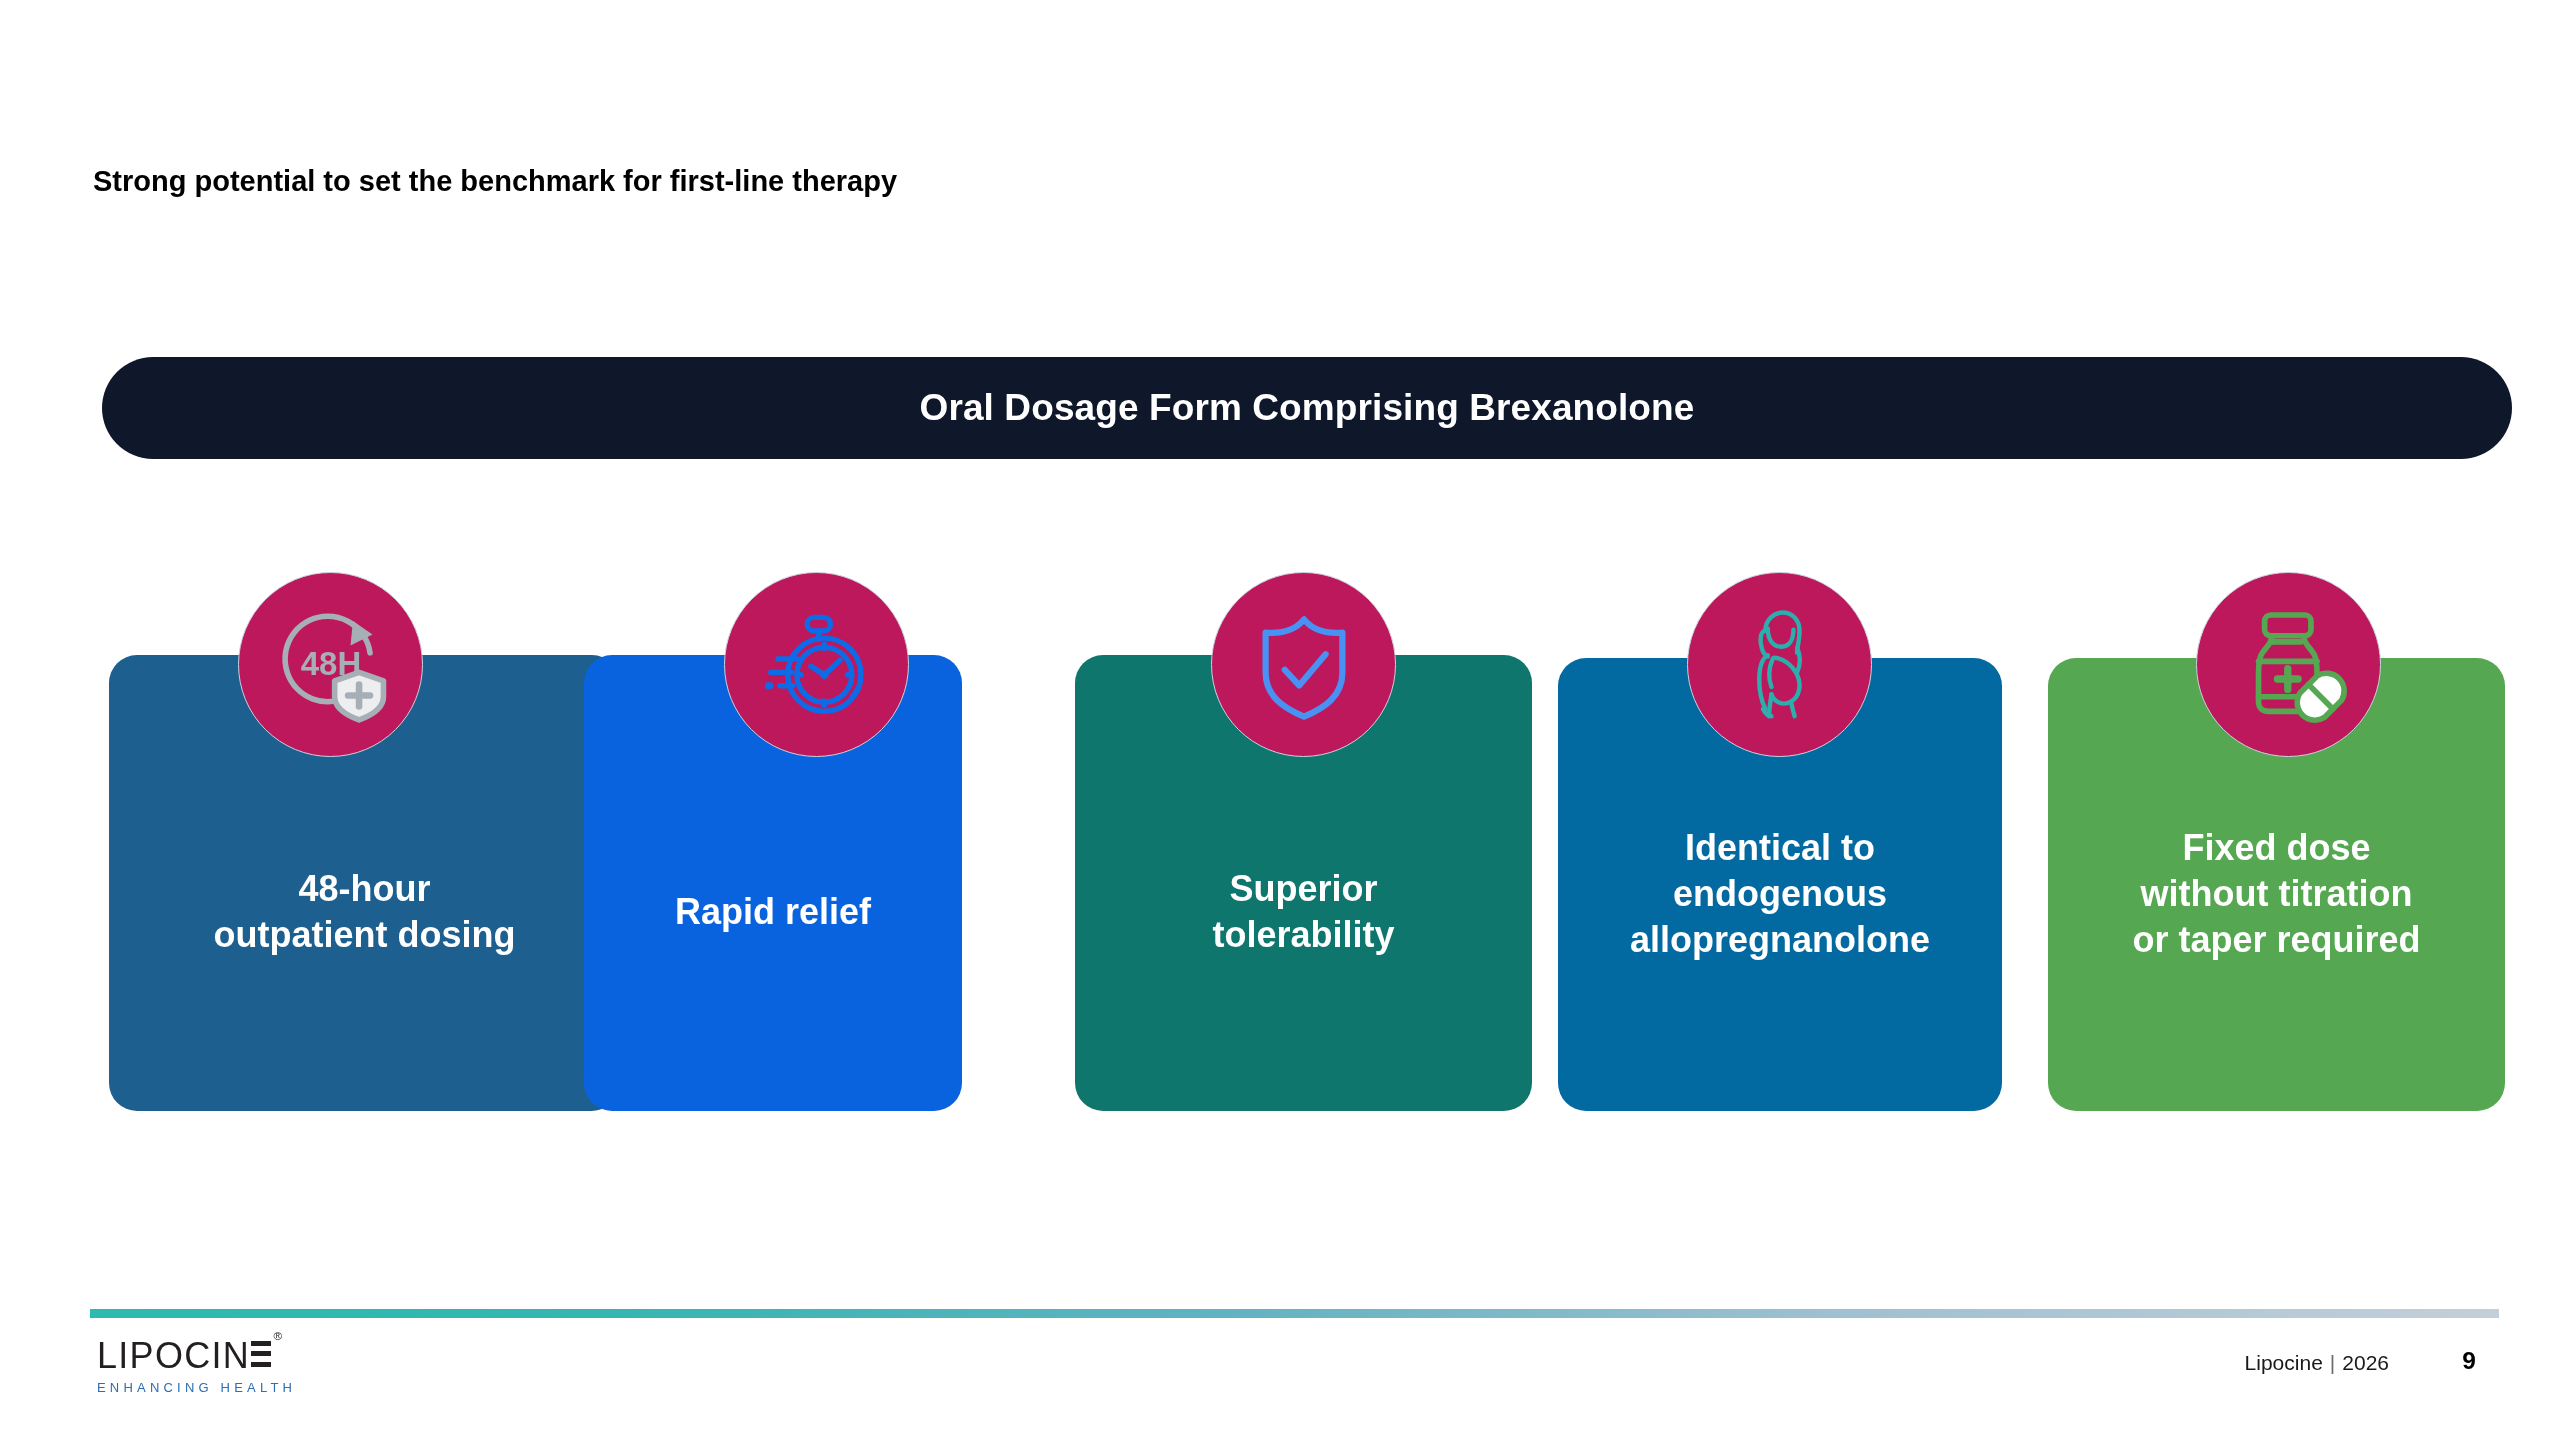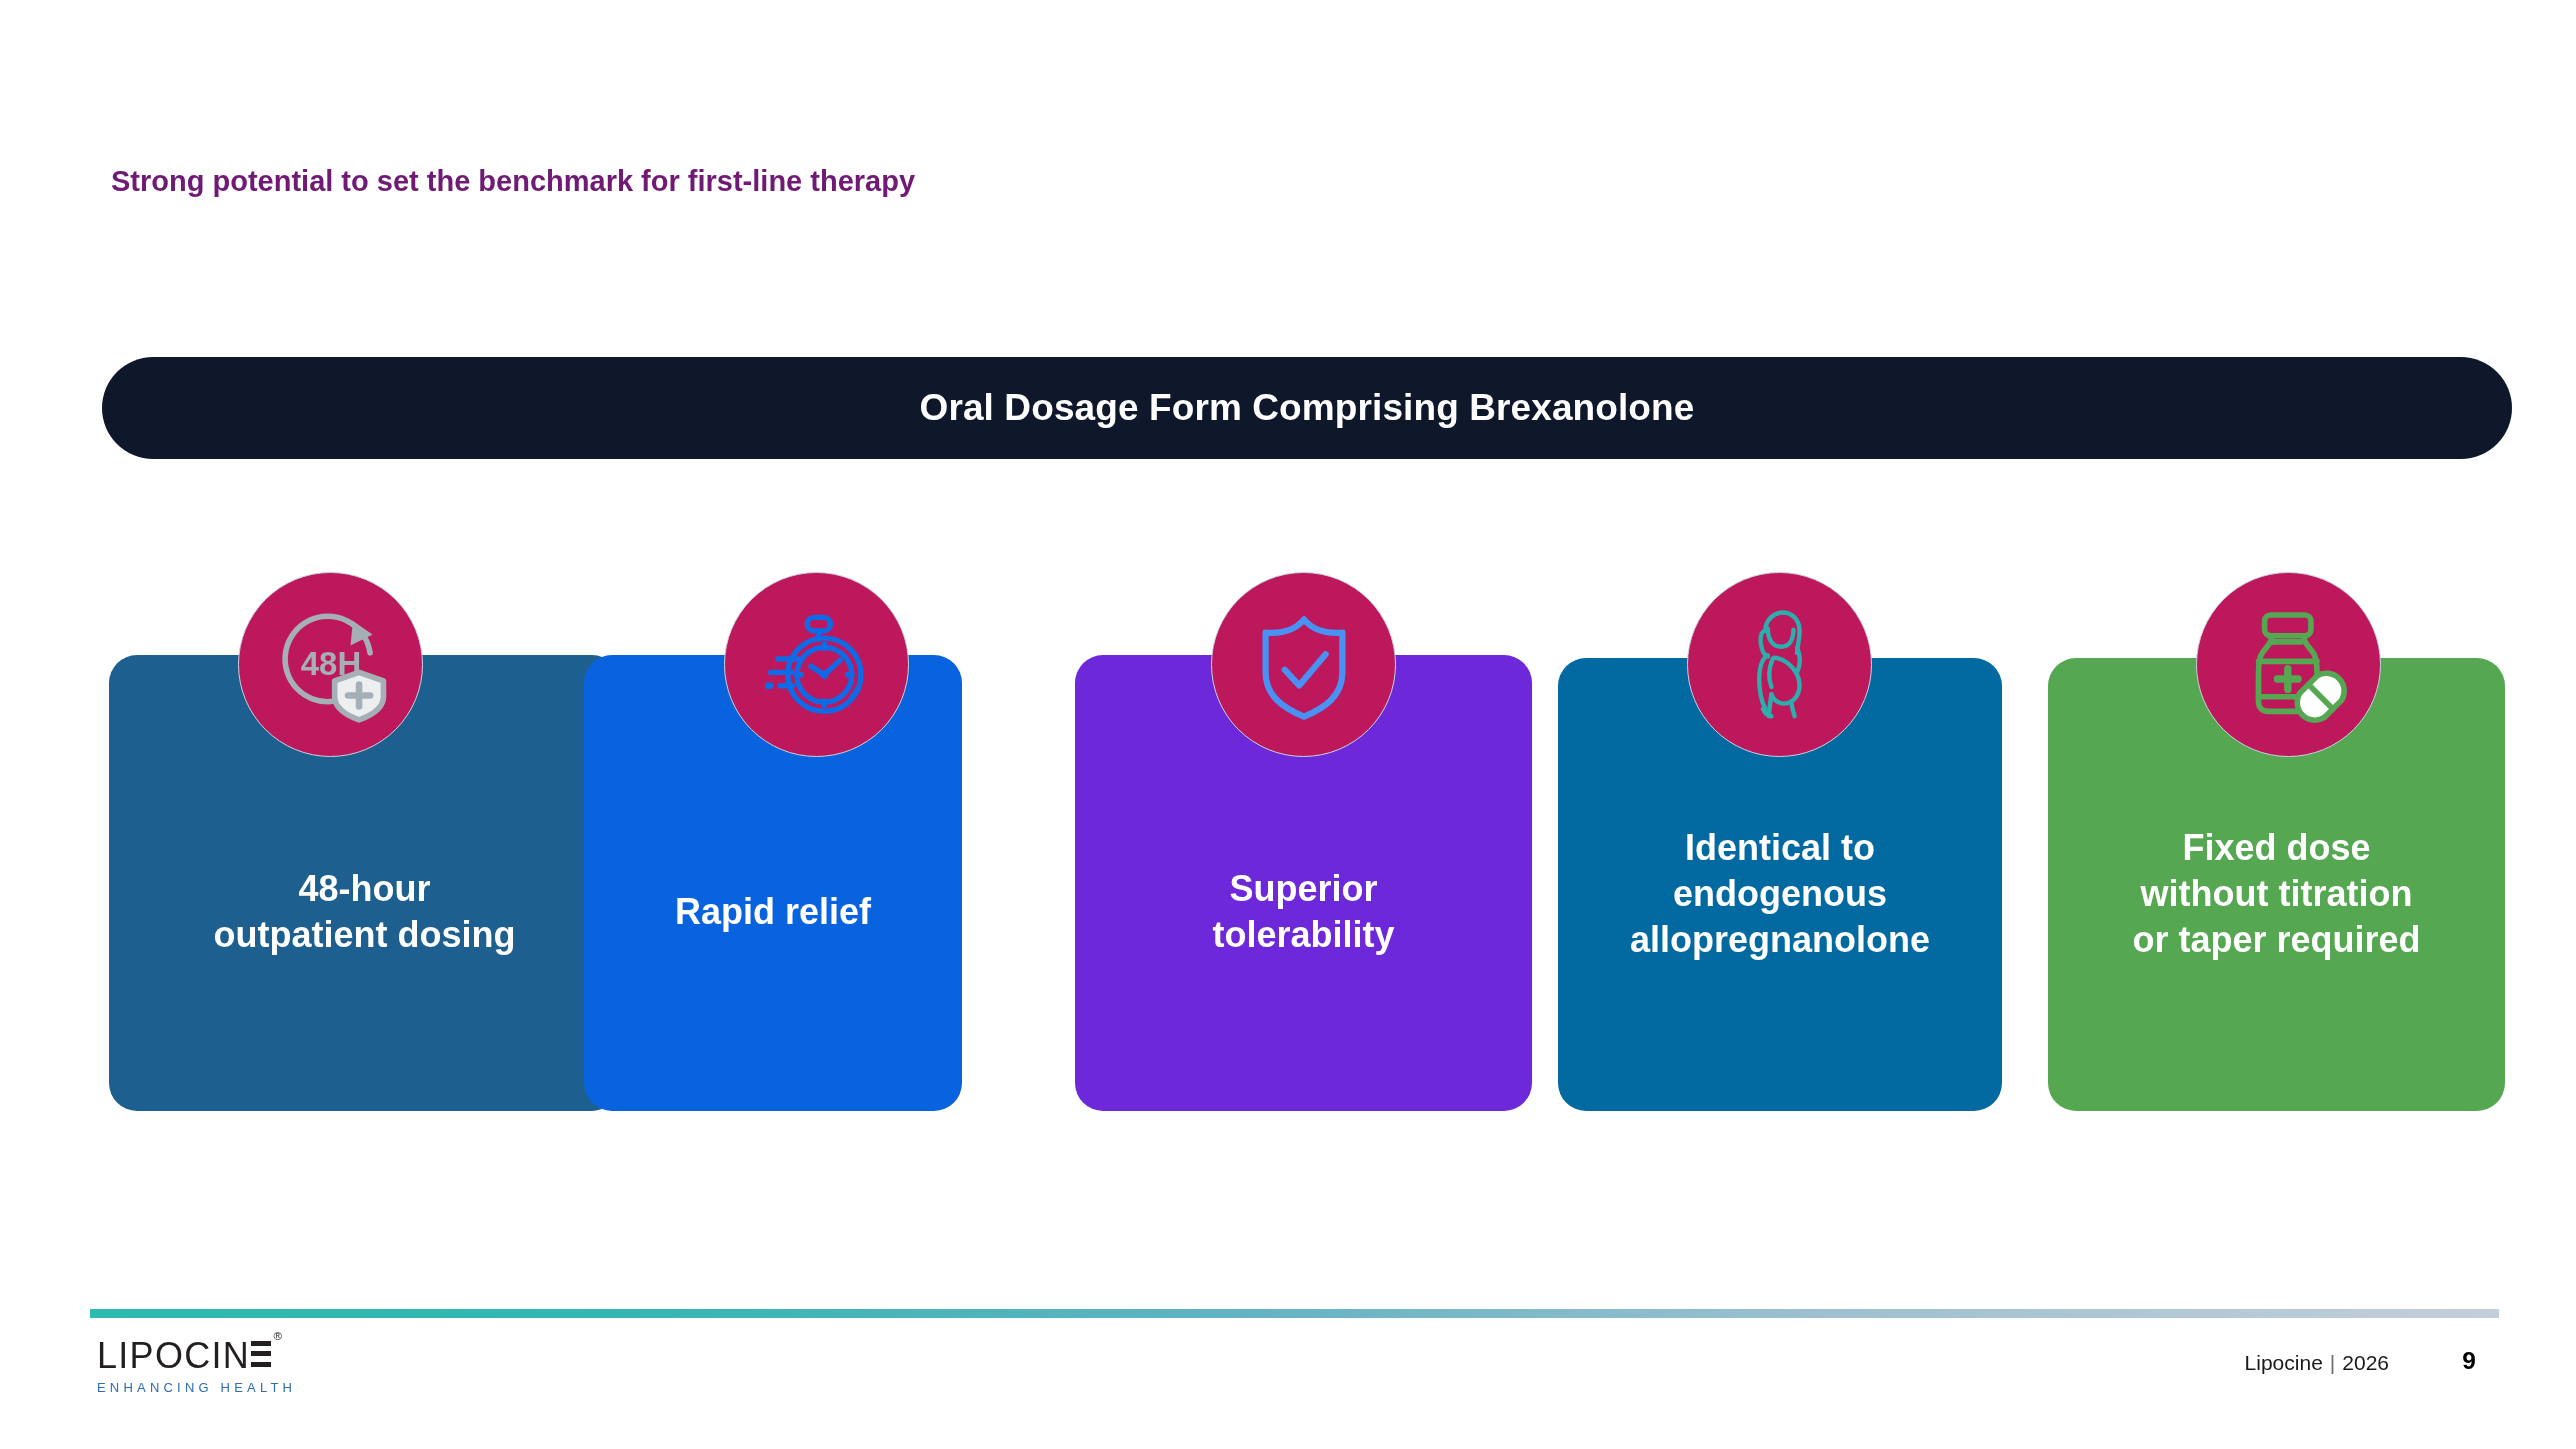--- a/index.html
+++ b/index.html
@@ -10,22 +10,22 @@
   }
   .slide{position:absolute;inset:0;}
 
   
   .title{
     position:absolute;left:100px;top:76px;
     font-size:43px;font-weight:bold;color:#000000;
     letter-spacing:-0.2px;white-space:nowrap;
   }
   .subtitle{
-    position:absolute;left:111px;top:165px;
-    font-size:29px;font-weight:bold;color:#701a75;
+    position:absolute;left:93px;top:165px;
+    font-size:29px;font-weight:bold;color:#000000;
     white-space:nowrap;
   }
 
   
   .banner{
     position:absolute;left:102px;top:357px;
     width:2410px;height:102px;
     background:#0f172a;border-radius:51px;
     display:flex;align-items:center;justify-content:center;
   }
@@ -103,21 +103,21 @@
 
     <div class="card" style="left:109px;top:655px;width:511px;height:456px;background:#1D5F8E;">
       <div class="card-label shift-down">48-hour
 outpatient dosing</div>
     </div>
 
     <div class="card" style="left:584px;top:655px;width:378px;height:456px;background:#0A63DE;">
       <div class="card-label shift-down">Rapid relief</div>
     </div>
 
-    <div class="card" style="left:1075px;top:655px;width:457px;height:456px;background:#6d28d9;">
+    <div class="card" style="left:1075px;top:655px;width:457px;height:456px;background:#0f766e;">
       <div class="card-label shift-down">Superior
 tolerability</div>
     </div>
 
     <div class="card" style="left:1558px;top:658px;width:444px;height:453px;background:#0369a1;">
       <div class="card-label shift-up">Identical to
 endogenous
 allopregnanolone</div>
     </div>
 

